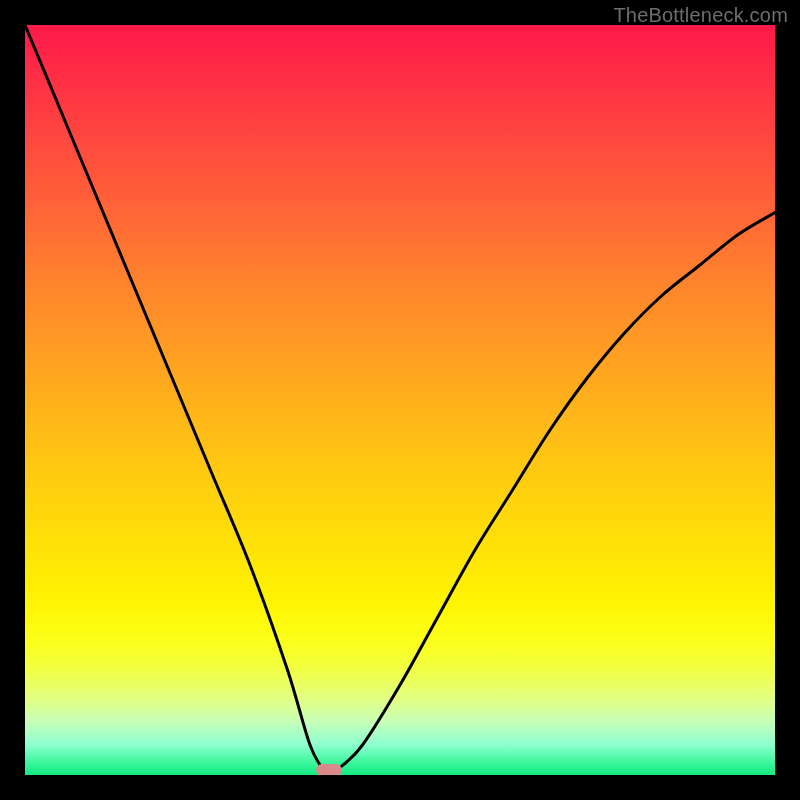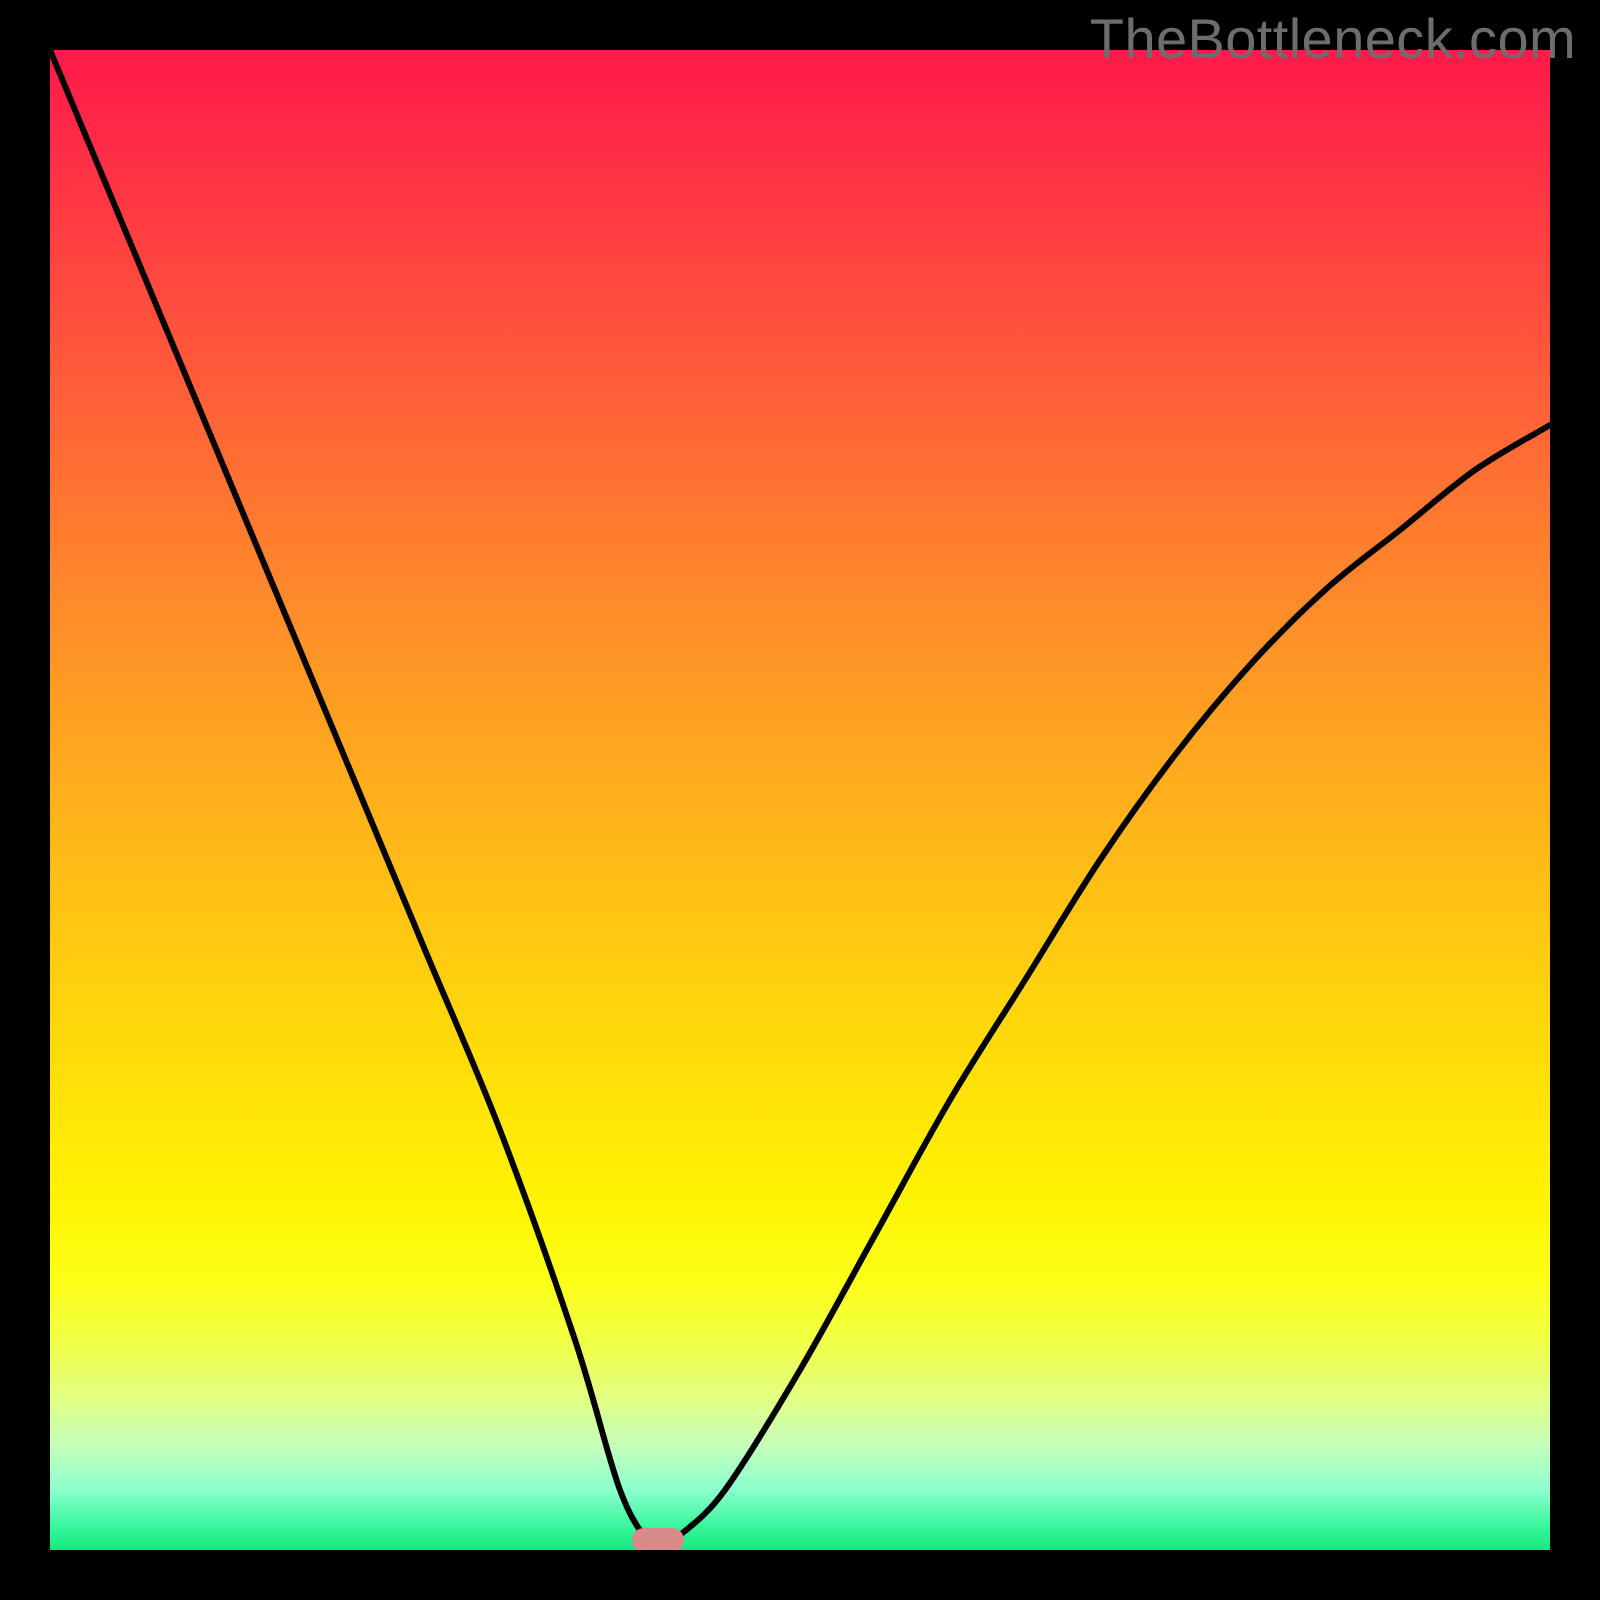--- a/index.html
+++ b/index.html
@@ -18,21 +18,21 @@
     position: relative;
     width: 800px;
     height: 800px;
     background: #000;
   }
   .watermark {
     position: absolute;
     top: 4px;
     right: 12px;
     color: #6d6d6d;
-    font-size: 28px;
+    font-size: 20px;
     font-weight: 500;
     letter-spacing: 0.2px;
     z-index: 10;
   }
   .plot-area {
     position: absolute;
     left: 25px;
     top: 25px;
     width: 750px;
     height: 750px;

